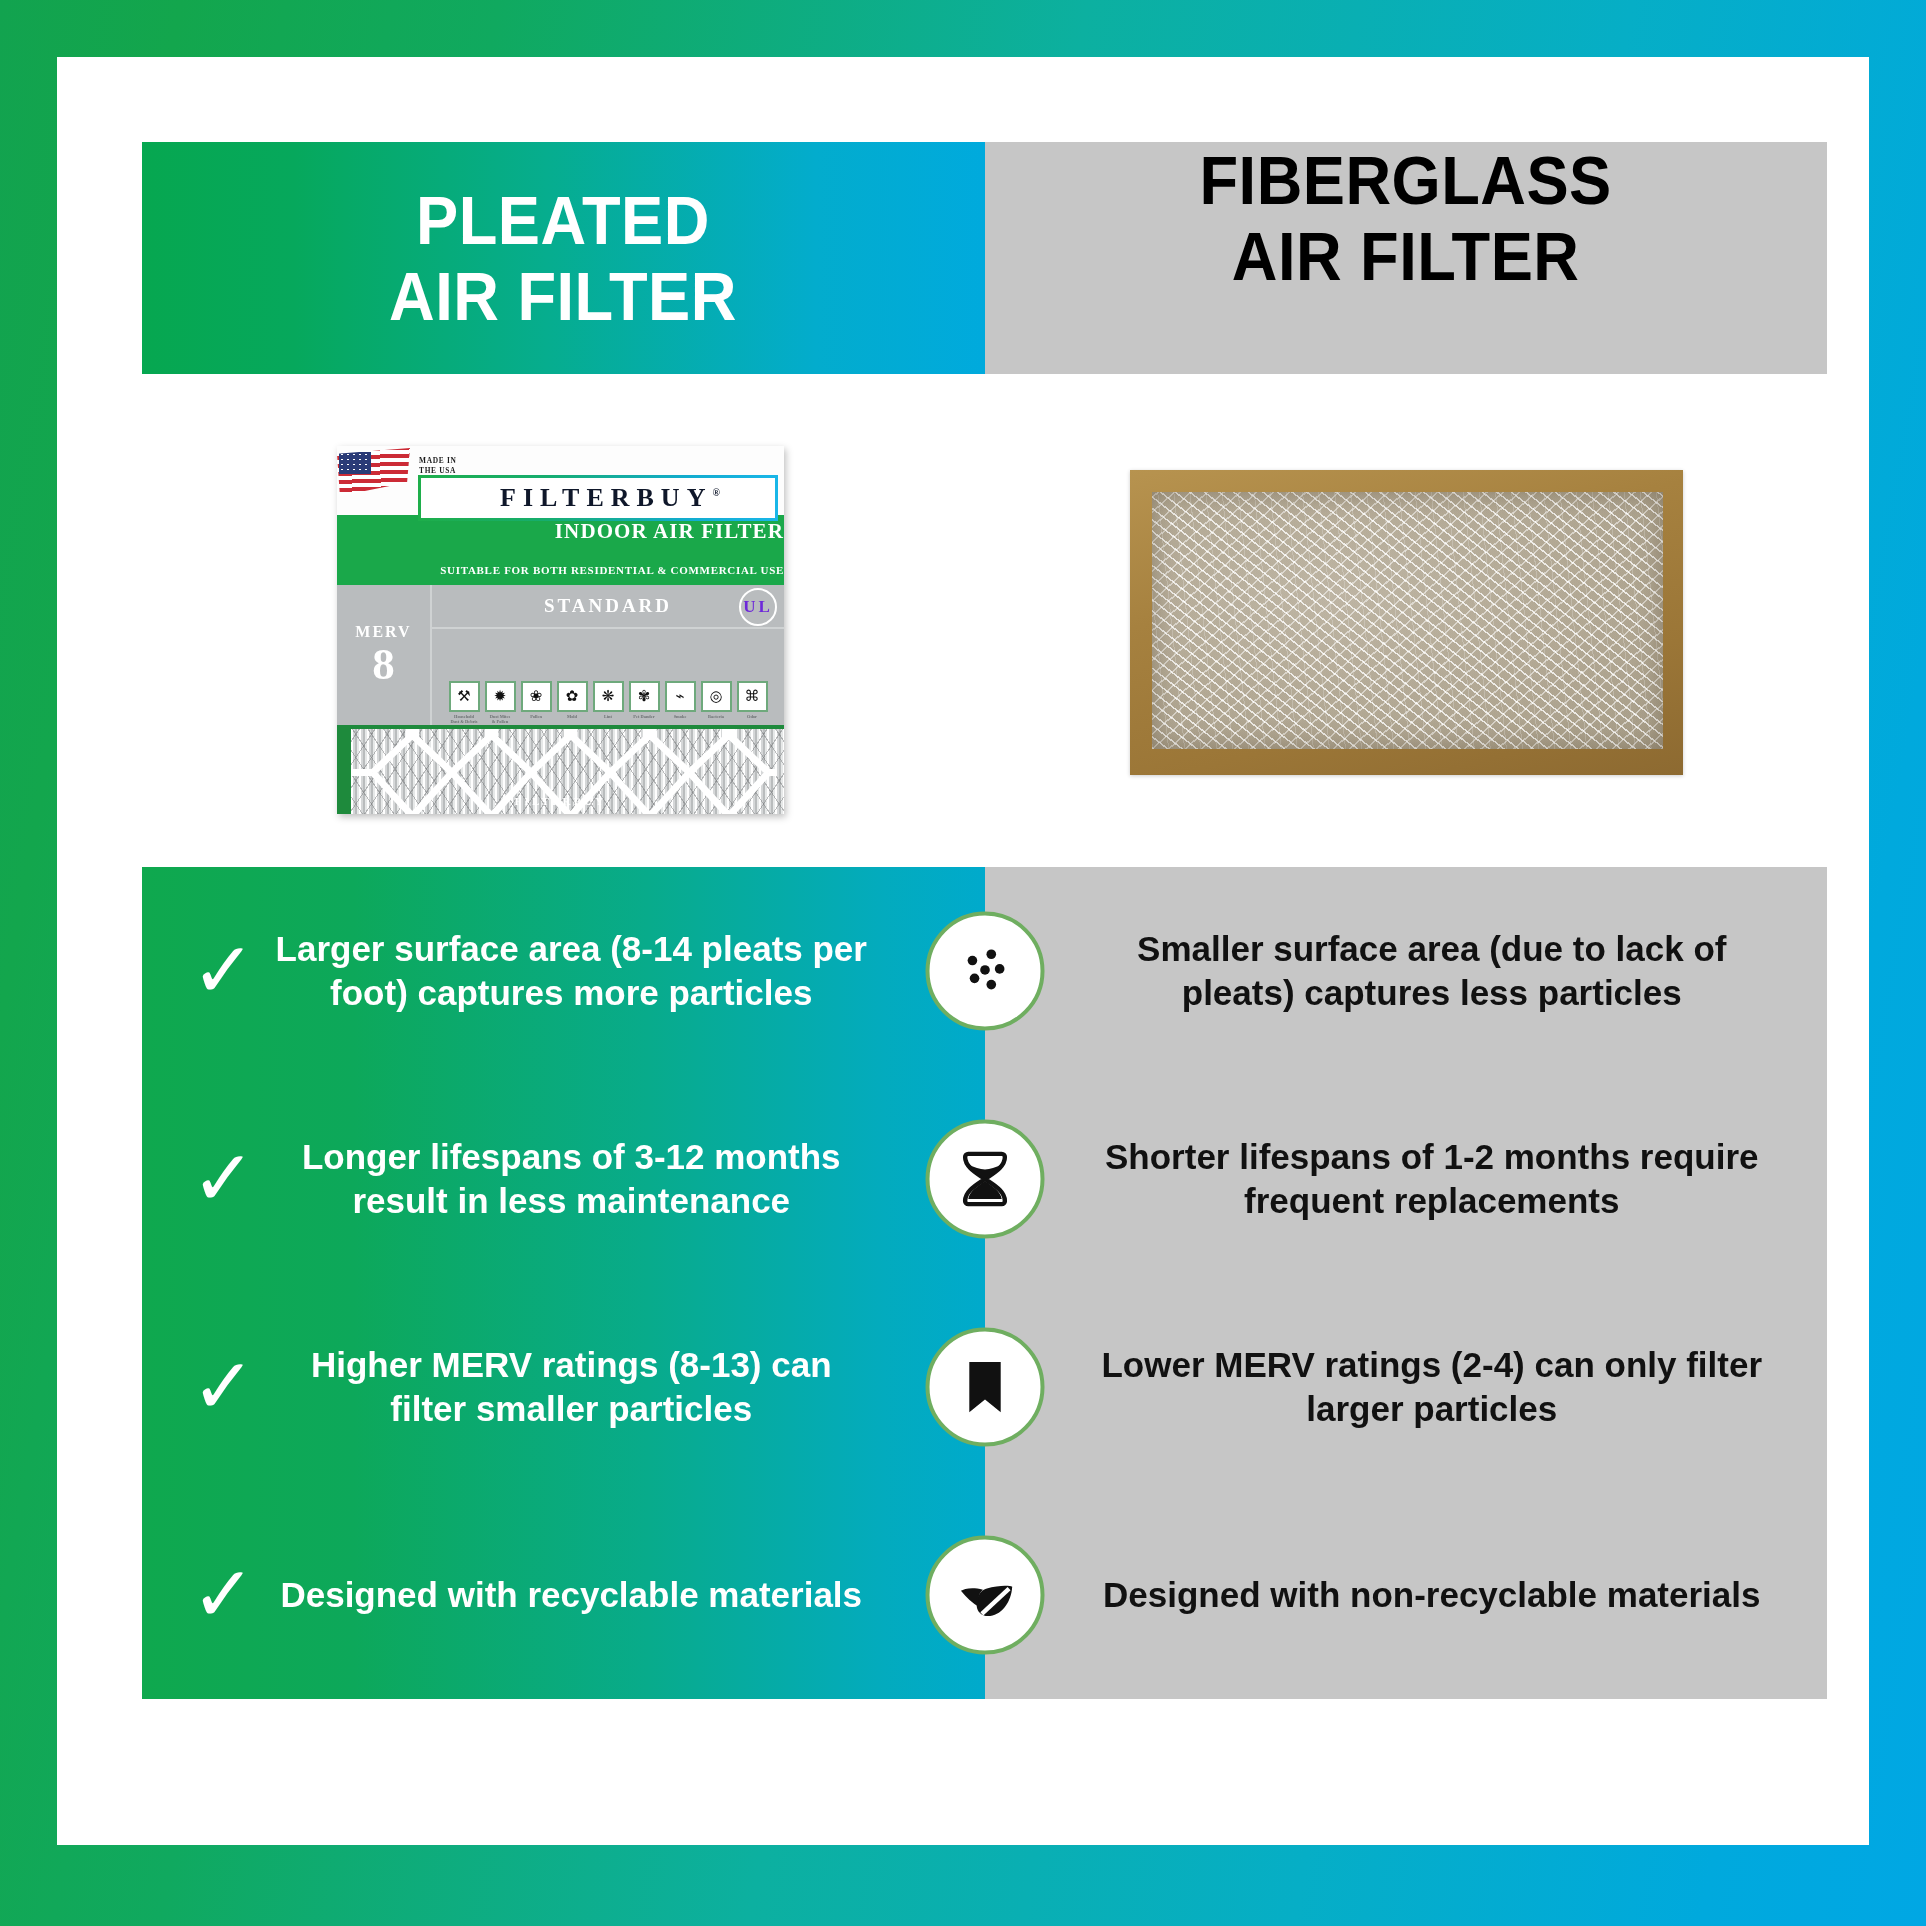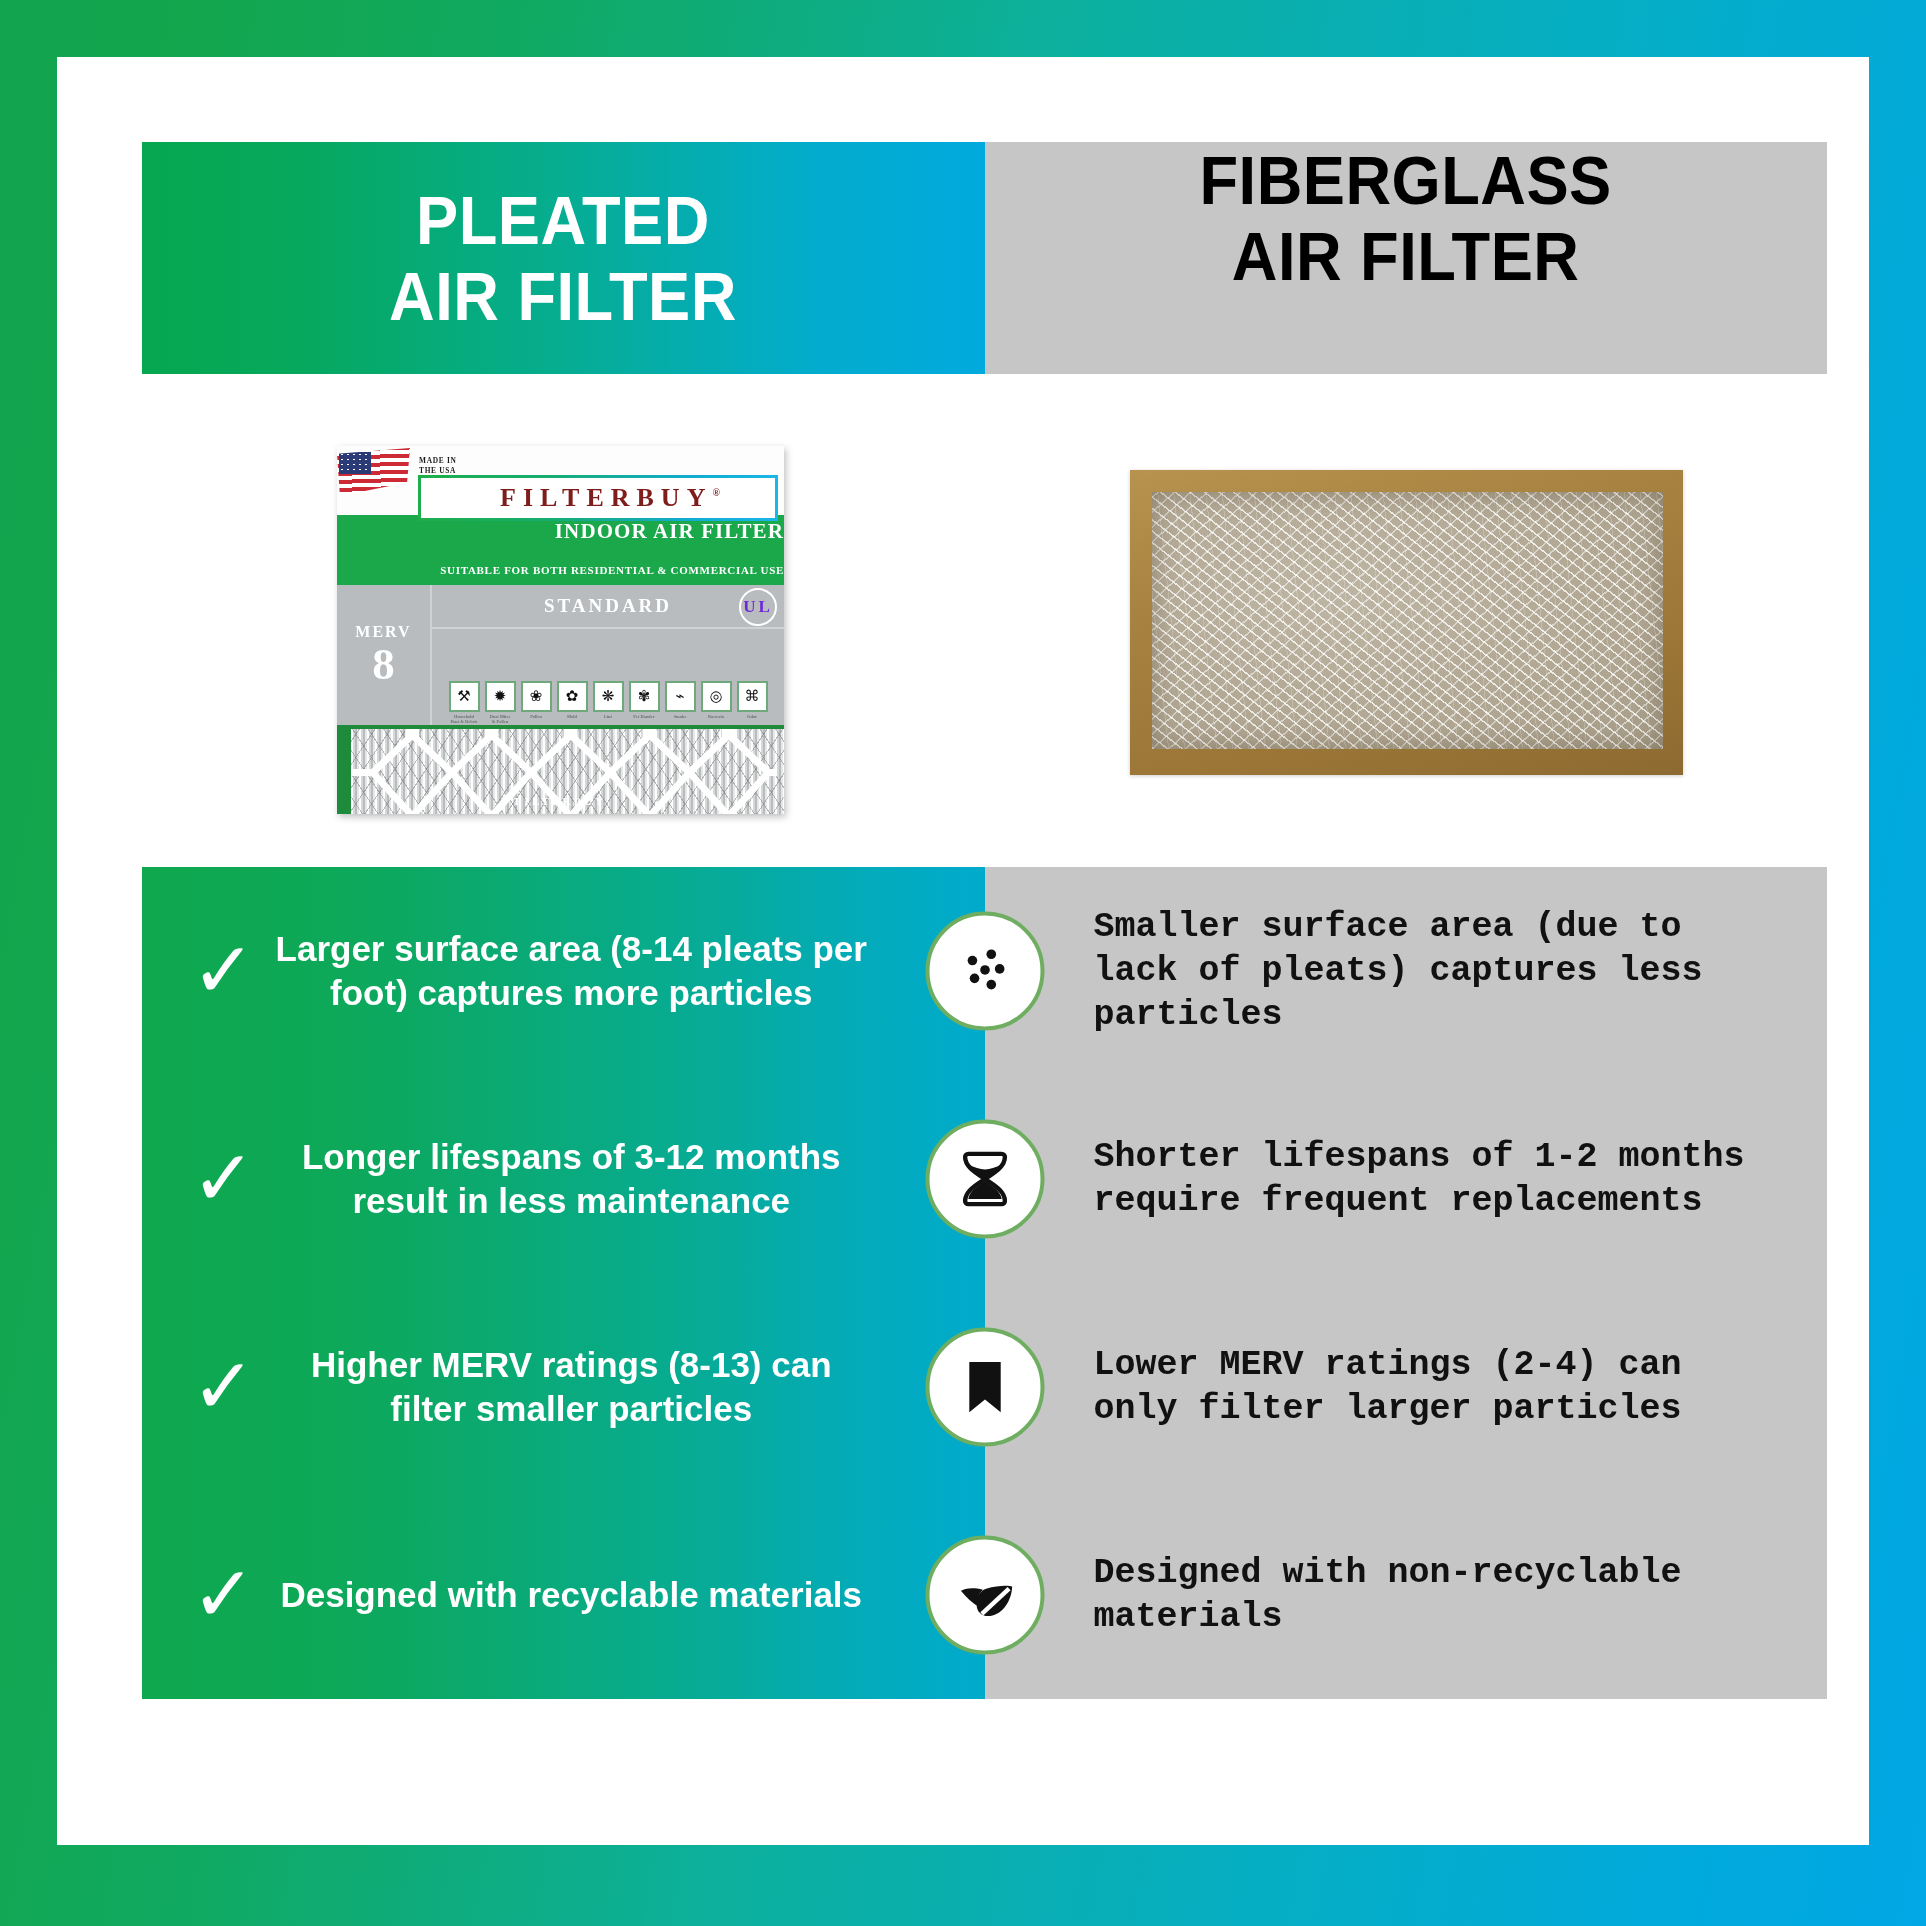--- a/index.html
+++ b/index.html
@@ -92,21 +92,21 @@
   }
   .fb-logobox {
     position: absolute; left: 81px; top: 29px; right: 6px; height: 46px;
     border: 3.5px solid;
     border-image: linear-gradient(90deg,#1eae4b 0%, #16ad6e 35%, #12accf 75%, #19b6e8 100%) 1;
     display: flex; align-items: center; justify-content: center;
     background: #fff;
   }
   .fb-logotext {
     font-size: 26px; font-weight: 800; letter-spacing: 7px;
-    color: #7f1d1d; padding-left: 7px; margin-left: 17px;
+    color: #0f172a; padding-left: 7px; margin-left: 17px;
   }
   .fb-logotext sup { font-size: 10px; letter-spacing: 0; vertical-align: super; }
   .fb-band {
     background: #1aa84a; color: #fff;
     padding: 4px 0 9px; text-align: right;
   }
   .fb-band-main { font-size: 21px; font-weight: 800; letter-spacing: 1.1px; }
   .fb-band-sub  { font-size: 11px; font-weight: 800; letter-spacing: 0.7px; margin-top: 20px; }
   .fb-mid {
     flex: 1; background: #b9bcbe; display: flex; position: relative;
@@ -210,22 +210,22 @@
     line-height: .7; text-align: center;
     font-family: "DejaVu Sans", sans-serif;
   }
   .f-ltext {
     flex: 1; color: #ffffff; font-weight: 800;
     font-size: 35px; line-height: 1.26; text-align: center;
     padding-right: 111px;
   }
   .f-rtext {
     color: #111111; font-weight: 800;
-    font-size: 35px; line-height: 1.26; 
-    padding: 0 57px 0 109px; width: 100%; font-family: Liberation Mono, monospace;
+    font-size: 35px; line-height: 1.26; text-align: center;
+    padding: 0 57px 0 109px; width: 100%;
   }
   .f-icon {
     position: absolute; left: 50%; top: 50%;
     transform: translate(-50%, -50%);
     width: 119px; height: 119px; border-radius: 50%;
     border: 4px solid #6fae60;
     background: #ffffff;
     display: flex; align-items: center; justify-content: center;
     z-index: 4;
   }

